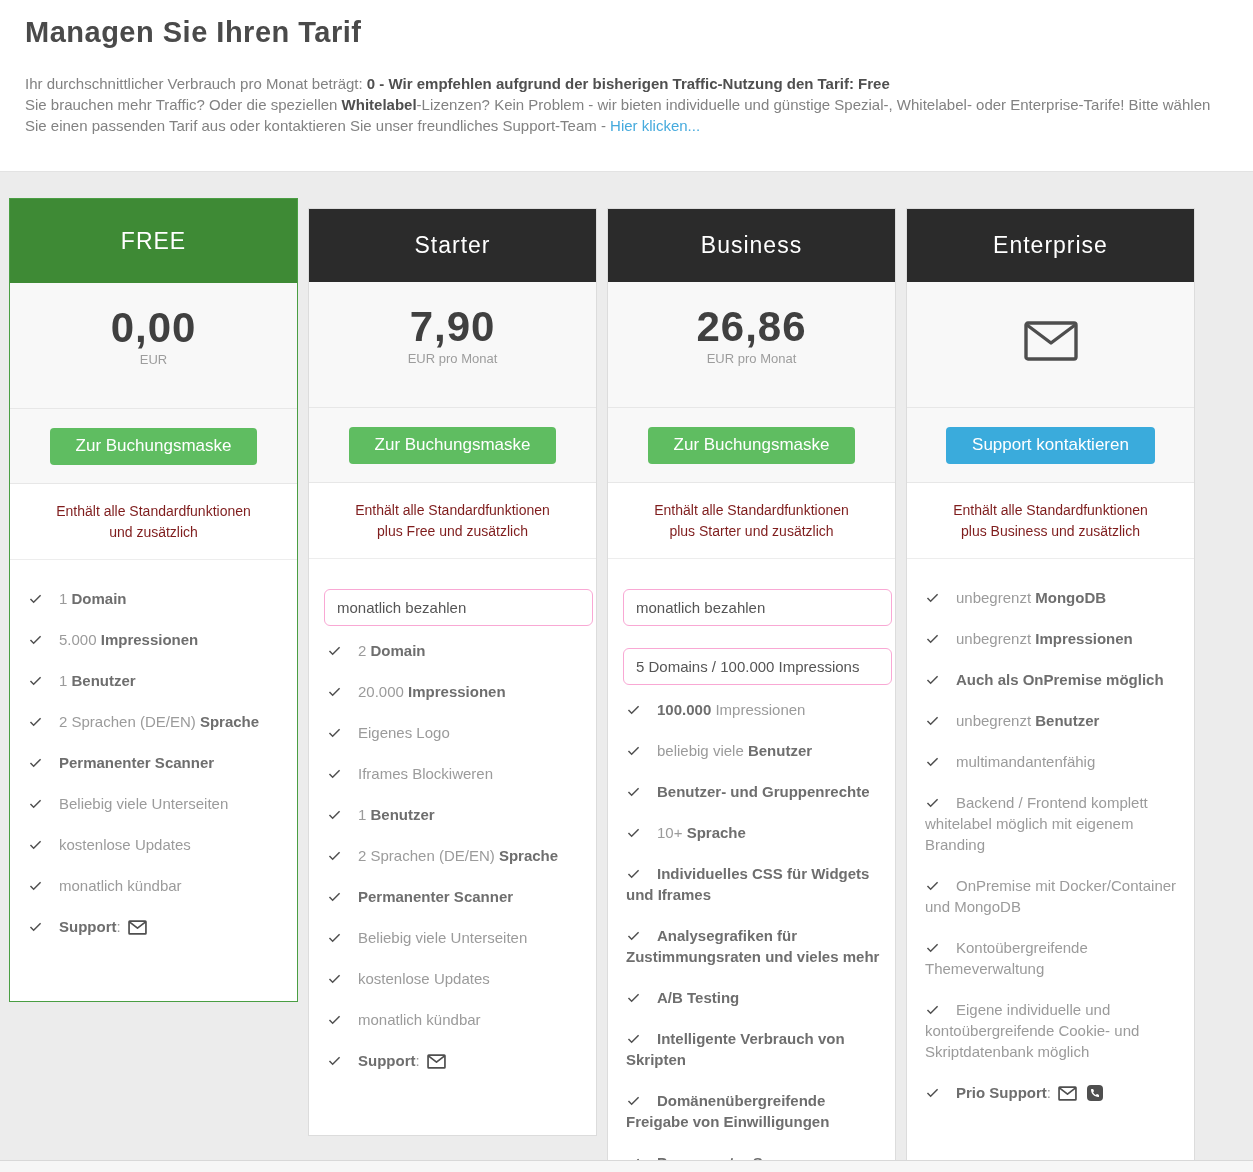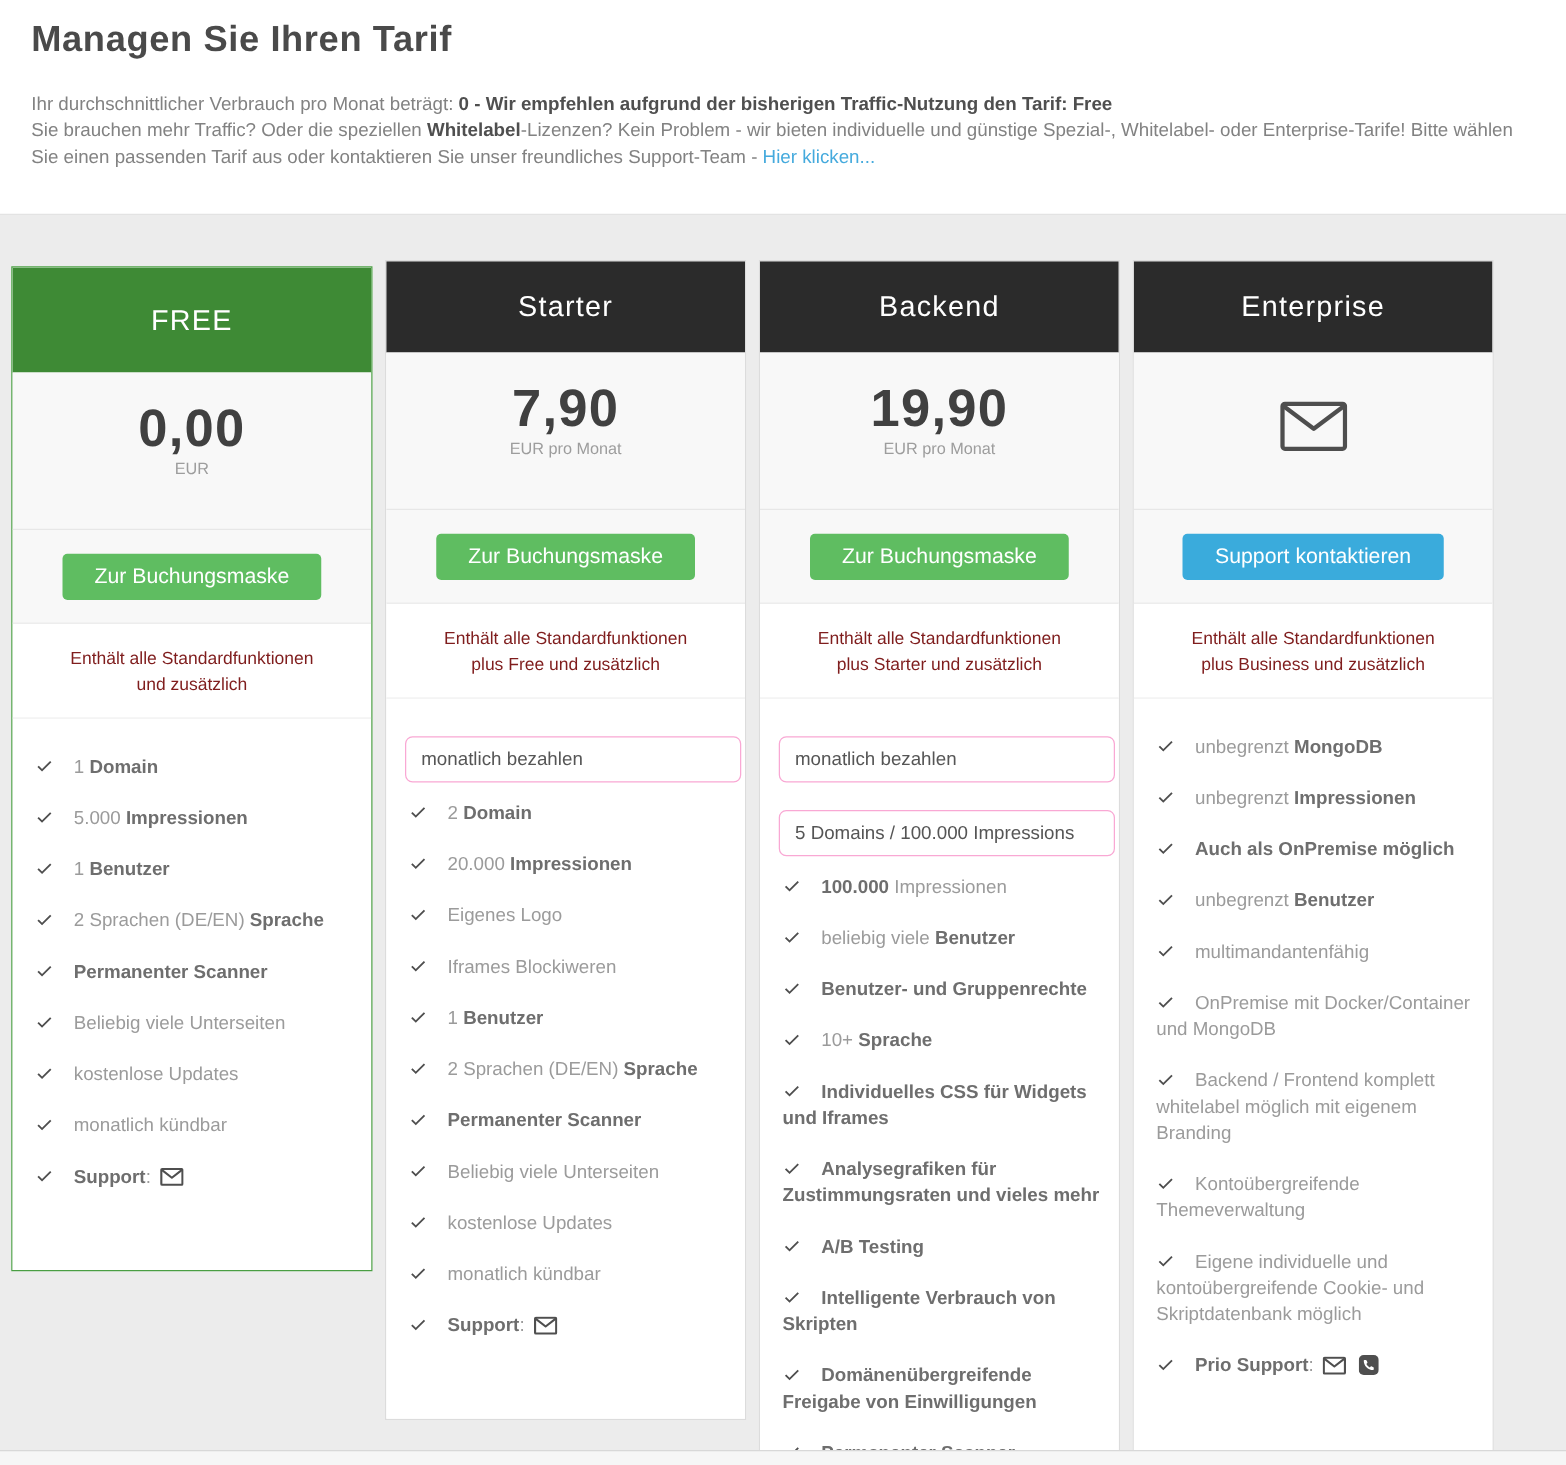--- a/index.html
+++ b/index.html
@@ -10,21 +10,21 @@
   
   .top-section { background:#fff; width:100%; height:172px; padding:16px 25px 0 25px; border-bottom:1px solid #e3e3e3; }
   .page-title { margin:0 0 24px 0; font-size:29px; font-weight:700; color:#4a4a4a; letter-spacing:.5px; }
   .intro { margin:0; font-size:15px; line-height:21px; color:#828282; }
   .intro strong { color:#4f4f4f; font-weight:700; }
   .intro a { color:var(--link, #45aadd); text-decoration:none; }
 
   
   .cards { display:flex; align-items:flex-start; padding-left:9px; margin-top:25px; gap:10px; }
   .card { width:289px; background:#fff; border:1px solid #dcdcdc; margin-top:11px; overflow:hidden; }
-  .card.featured { margin-top:16px; border:1px solid var(--free-border, #4a9e43); }
+  .card.featured { margin-top:1px; border:1px solid var(--free-border, #4a9e43); }
 
   .card-header { height:73px; display:flex; align-items:center; justify-content:center; }
   .featured .card-header { height:84px; }
   .card-header.green { background:var(--green-header, #3e8a35); }
   .card-header.dark  { background:var(--dark-header, #2b2b2b); }
   .plan-name { margin:0; color:#fff; font-size:23px; font-weight:400; letter-spacing:1px; }
 
   .price-box { background:#f8f8f8; height:125px; text-align:center; padding-top:22px; }
   .price { font-size:42px; line-height:46px; font-weight:700; color:#404040; letter-spacing:1px; }
   .price-unit { font-size:13px; color:#9d9d9d; margin-top:1px; }
@@ -172,24 +172,24 @@
               </svg><strong>Support</strong><span>: </span><svg class="inline-icon" width="19" height="15" viewBox="0 0 27 21" fill="none" stroke="#4f4f4f" stroke-width="2.4" stroke-linejoin="round">
                 <rect x="1.5" y="1.5" width="24" height="18" rx="1"></rect>
                 <path d="M2 2.5l11.5 9L25 2.5"></path>
               </svg></li>
           </ul>
     </div>
   </section>
 
   <section class="card">
     <header class="card-header dark">
-      <h2 class="plan-name">Backend</h2>
+      <h2 class="plan-name">Business</h2>
     </header>
     <div class="price-box">
-      <div class="price">19,90</div>
+      <div class="price">26,86</div>
       <div class="price-unit">EUR pro Monat</div>
 
     </div>
     <div class="button-box">
       <button class="cta green">Zur Buchungsmaske</button>
     </div>
     <div class="includes">
       <div class="inc1">Enthält alle Standardfunktionen</div>
       <div class="inc2">plus Starter und zusätzlich</div>
     </div>
@@ -265,24 +265,24 @@
                 <path fill="#4f4f4f" d="M9 16.2 4.8 12l-1.7 1.7L9 19.6 21 7.6 19.3 6z"></path>
               </svg><strong>Auch als OnPremise möglich</strong></li>
             <li><svg class="check" viewBox="0 0 24 24">
                 <path fill="#4f4f4f" d="M9 16.2 4.8 12l-1.7 1.7L9 19.6 21 7.6 19.3 6z"></path>
               </svg><span>unbegrenzt </span><strong>Benutzer</strong></li>
             <li><svg class="check" viewBox="0 0 24 24">
                 <path fill="#4f4f4f" d="M9 16.2 4.8 12l-1.7 1.7L9 19.6 21 7.6 19.3 6z"></path>
               </svg><span>multimandantenfähig</span></li>
             <li><svg class="check" viewBox="0 0 24 24">
                 <path fill="#4f4f4f" d="M9 16.2 4.8 12l-1.7 1.7L9 19.6 21 7.6 19.3 6z"></path>
+              </svg><span>Backend / Frontend komplett whitelabel möglich mit eigenem Branding</span></li>
+            <li><svg class="check" viewBox="0 0 24 24">
+                <path fill="#4f4f4f" d="M9 16.2 4.8 12l-1.7 1.7L9 19.6 21 7.6 19.3 6z"></path>
               </svg><span>OnPremise mit Docker/Container und MongoDB</span></li>
-            <li><svg class="check" viewBox="0 0 24 24">
-                <path fill="#4f4f4f" d="M9 16.2 4.8 12l-1.7 1.7L9 19.6 21 7.6 19.3 6z"></path>
-              </svg><span>Backend / Frontend komplett whitelabel möglich mit eigenem Branding</span></li>
             <li><svg class="check" viewBox="0 0 24 24">
                 <path fill="#4f4f4f" d="M9 16.2 4.8 12l-1.7 1.7L9 19.6 21 7.6 19.3 6z"></path>
               </svg><span>Kontoübergreifende Themeverwaltung</span></li>
             <li><svg class="check" viewBox="0 0 24 24">
                 <path fill="#4f4f4f" d="M9 16.2 4.8 12l-1.7 1.7L9 19.6 21 7.6 19.3 6z"></path>
               </svg><span>Eigene individuelle und kontoübergreifende Cookie- und Skriptdatenbank möglich</span></li>
             <li><svg class="check" viewBox="0 0 24 24">
                 <path fill="#4f4f4f" d="M9 16.2 4.8 12l-1.7 1.7L9 19.6 21 7.6 19.3 6z"></path>
               </svg><strong>Prio Support</strong><span>: </span><svg class="inline-icon" width="19" height="15" viewBox="0 0 27 21" fill="none" stroke="#4f4f4f" stroke-width="2.4" stroke-linejoin="round">
                 <rect x="1.5" y="1.5" width="24" height="18" rx="1"></rect>

